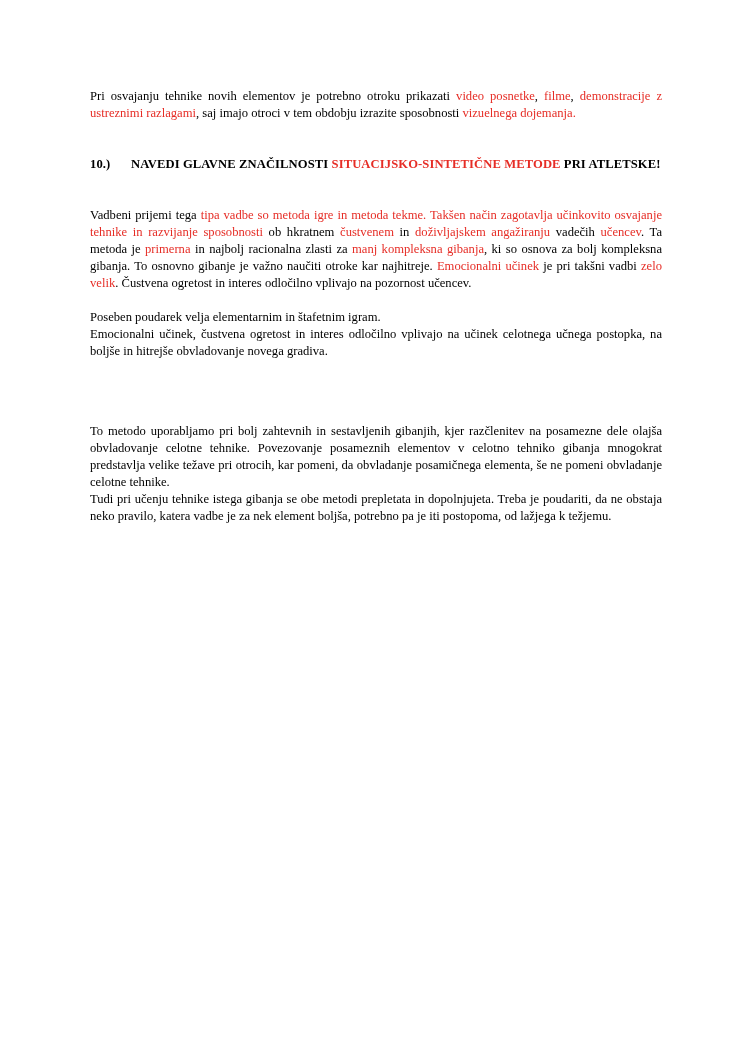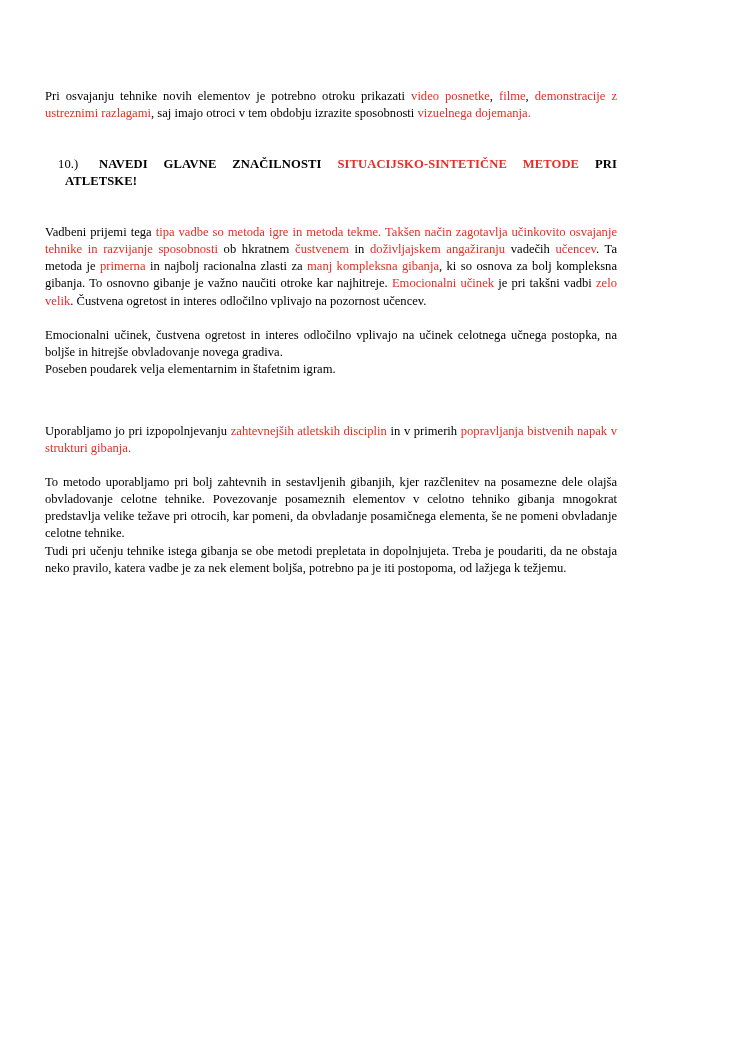--- a/index.html
+++ b/index.html
@@ -13,21 +13,21 @@
     font-family: "Liberation Serif", "DejaVu Serif", serif;
     color: #000000;
     -webkit-font-smoothing: antialiased;
   }
   .page {
     position: relative;
     width: 750px;
     height: 900px;
     background: #ffffff;
     box-sizing: border-box;
-    padding: 88px 88px 0 45px;
+    padding: 88px 88px 0 90px;
   }
   .content {
     width: 572px;
   }
   p.body-par {
     margin: 0;
     font-size: 12.6px;
     line-height: 17.1px;
     text-align: justify;
     text-justify: inter-word;
@@ -45,22 +45,21 @@
     text-align: justify;
     text-justify: inter-word;
     padding-left: 20px;
     text-indent: -20px;
     letter-spacing: 0.1px;
   }
   .q-heading .num {
     display: inline-block;
     width: 41px;
     text-indent: 0;
-    font-weight: normal;
-    margin-left: 13px;
+    font-weight: bold;
   }
   .red { color: #e62d26; }
   .blk { color: #000000; }
 </style>
 </head>
 <body>
 
 <div class="page">
   <div class="content">
 
@@ -69,30 +68,29 @@
     <div class="gap-md"></div>
 
     <p class="q-heading"><span class="num">10.)</span><span class="heading-body"><span class="blk">NAVEDI GLAVNE ZNAČILNOSTI </span><span class="red">SITUACIJSKO-SINTETIČNE METODE</span><span class="blk"> PRI ATLETSKE!</span></span></p>
 
     <div class="gap-md"></div>
 
     <p class="body-par"><span class="blk">Vadbeni prijemi tega </span><span class="red">tipa vadbe so metoda igre in metoda tekme. Takšen način zagotavlja učinkovito osvajanje tehnike in razvijanje sposobnosti</span><span class="blk"> ob hkratnem </span><span class="red">čustvenem</span><span class="blk"> in </span><span class="red">doživljajskem angažiranju</span><span class="blk"> vadečih </span><span class="red">učencev</span><span class="blk">. Ta metoda je </span><span class="red">primerna</span><span class="blk"> in najbolj racionalna zlasti za </span><span class="red">manj kompleksna gibanja</span><span class="blk">, ki so osnova za bolj kompleksna gibanja. To osnovno gibanje je važno naučiti otroke kar najhitreje. </span><span class="red">Emocionalni učinek</span><span class="blk"> je pri takšni vadbi </span><span class="red">zelo velik</span><span class="blk">. Čustvena ogretost in interes odločilno vplivajo na pozornost učencev.</span></p>
 
     <div class="gap-sm"></div>
 
+    <p class="body-par"><span class="blk">Poseben poudarek velja elementarnim in štafetnim igram.</span></p>
+
     <p class="body-par"><span class="blk">Emocionalni učinek, čustvena ogretost in interes odločilno vplivajo na učinek celotnega učnega postopka, na boljše in hitrejše obvladovanje novega gradiva.</span></p>
-
-    <p class="body-par"><span class="blk">Poseben poudarek velja elementarnim in štafetnim igram.</span></p>
 
     <div class="gap-lg"></div>
 
 
     <div class="gap-md"></div>
 
-    <p class="body-par"><span class="blk">Uporabljamo jo pri izpopolnjevanju </span><span class="red">zahtevnejših atletskih disciplin</span><span class="blk"> in v primerih </span><span class="red">popravljanja bistvenih napak v strukturi gibanja.</span></p>
 
     <div class="gap-sm"></div>
 
     <p class="body-par"><span class="blk">To metodo uporabljamo pri bolj zahtevnih in sestavljenih gibanjih, kjer razčlenitev na posamezne dele olajša obvladovanje celotne tehnike. Povezovanje posameznih elementov v celotno tehniko gibanja mnogokrat predstavlja velike težave pri otrocih, kar pomeni, da obvladanje posamičnega elementa, še ne pomeni obvladanje celotne tehnike.</span></p>
 
     <p class="body-par"><span class="blk">Tudi pri učenju tehnike istega gibanja se obe metodi prepletata in dopolnjujeta. Treba je poudariti, da ne obstaja neko pravilo, katera vadbe je za nek element boljša, potrebno pa je iti postopoma, od lažjega k težjemu.</span></p>
 
   </div>
 </div>
 

